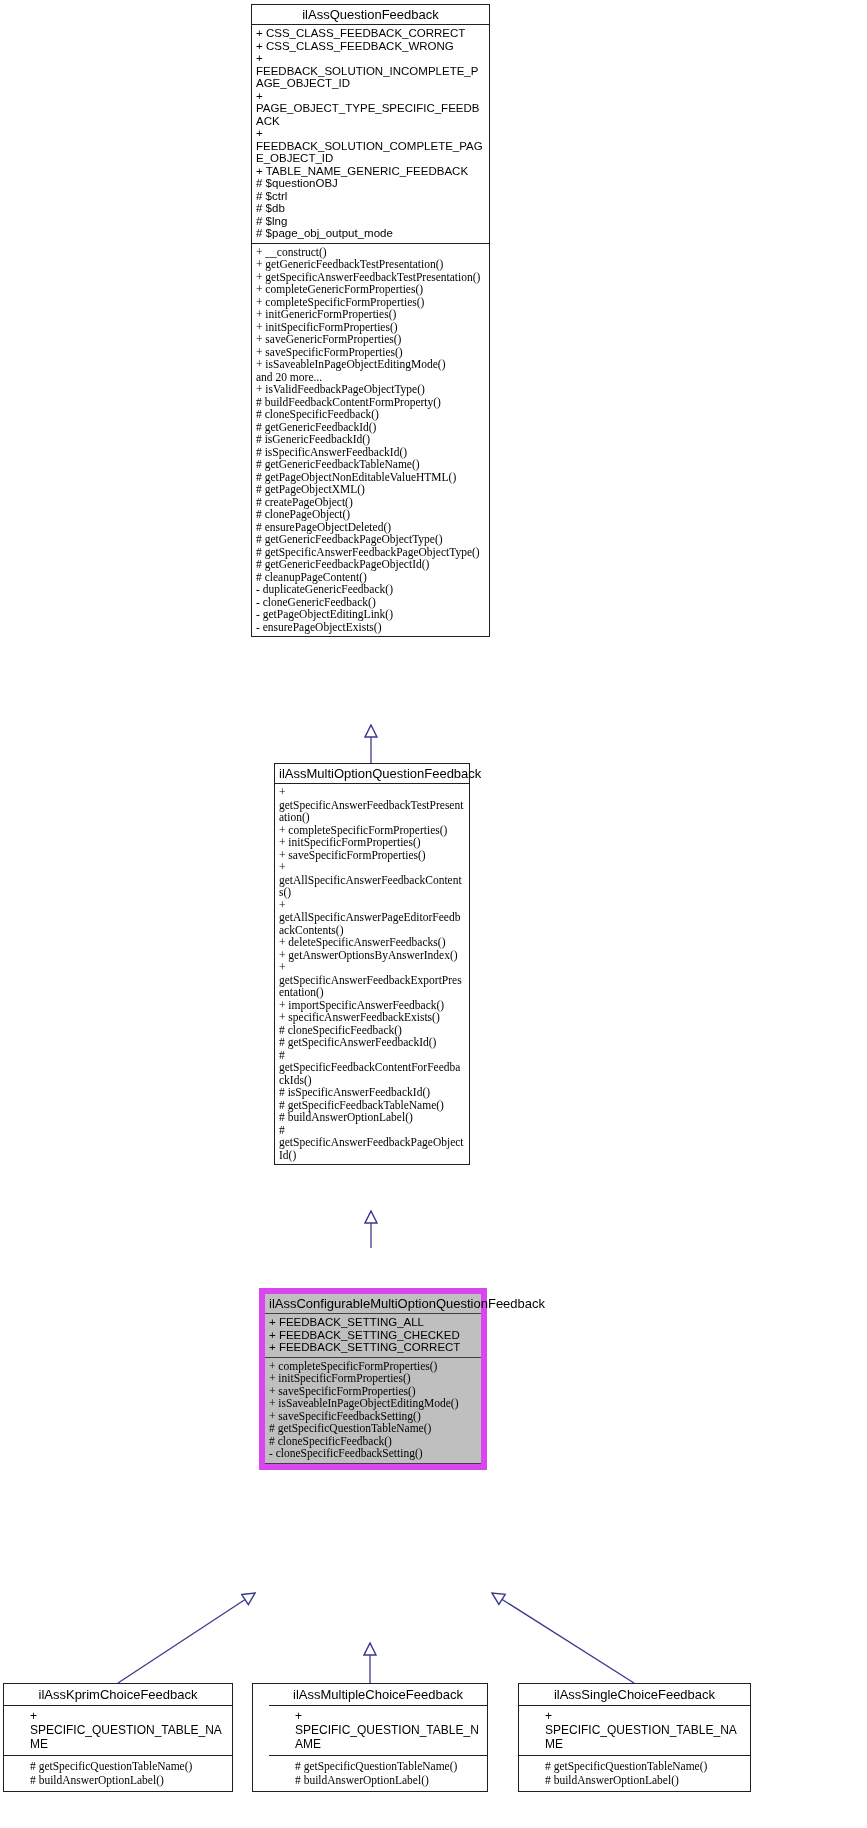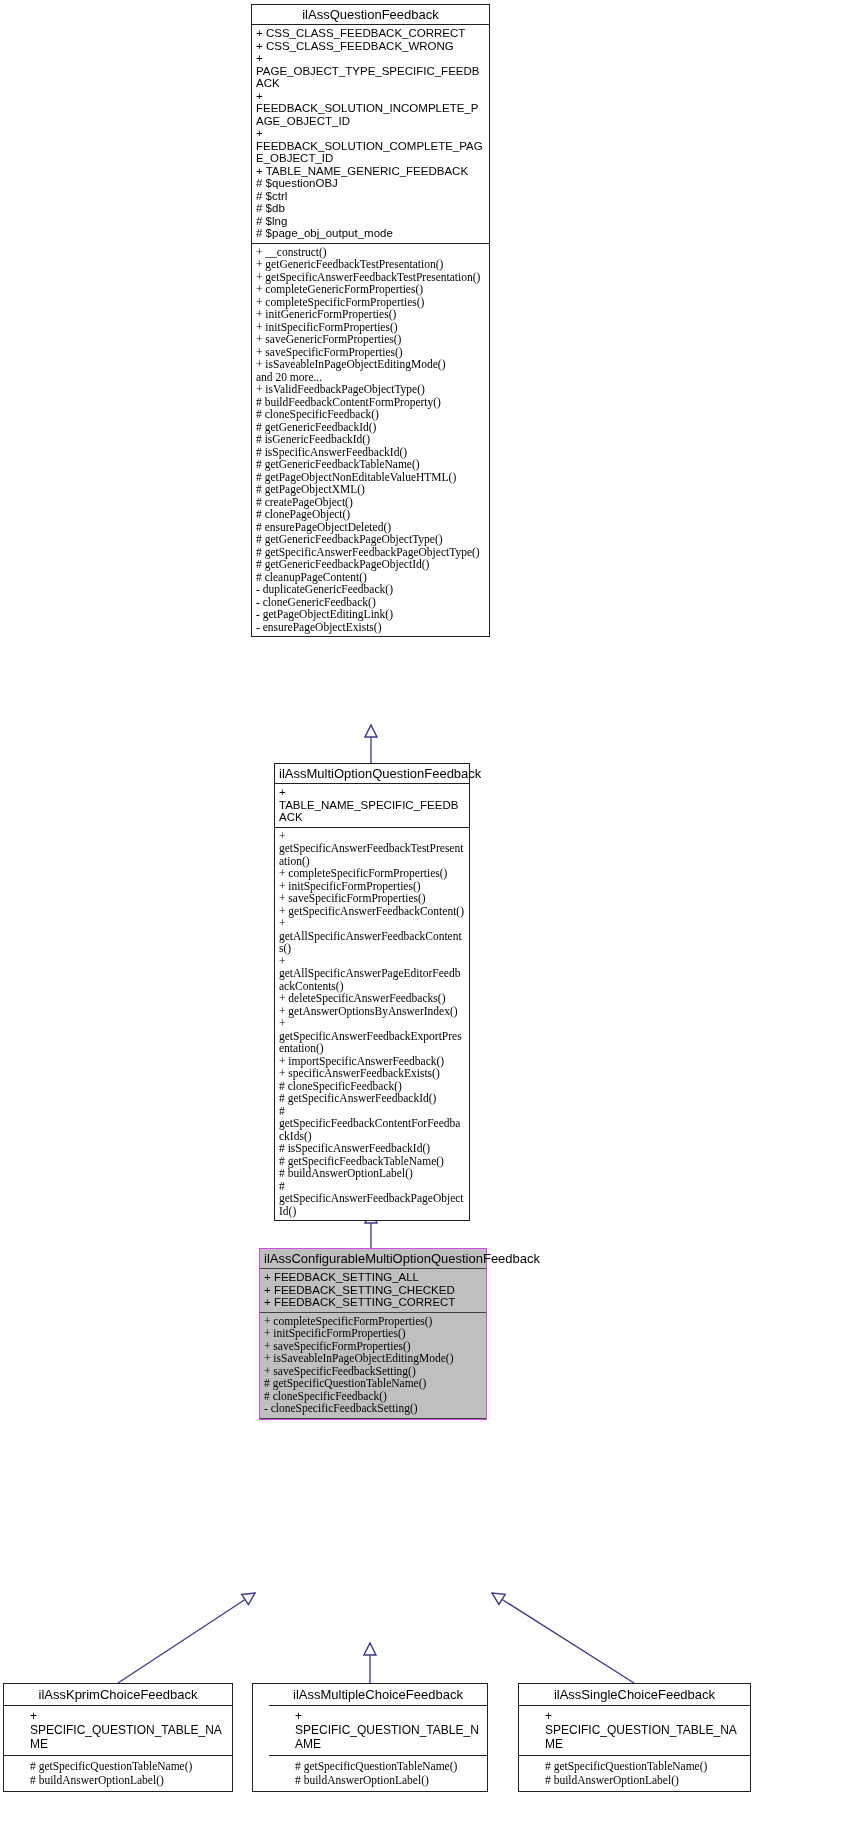--- a/index.html
+++ b/index.html
@@ -33,21 +33,22 @@
     box-sizing: border-box;
     border: 1px solid #202020;
     background: #ffffff;
     font-size: 11.5px;
     line-height: 12.6px;
     color: #000000;
     z-index: 5;
   }
   .uml-class.highlight {
     background: #bfbfbf;
-    border: 1px solid #d946ef;
+    border: 6px solid #d946ef;
+    margin-top: 40px;
   }
   .cls-title {
     text-align: center;
     padding: 3px 4px 3px 4px;
     border-bottom: 1px solid #202020;
     font-size: 13px;
     line-height: 13px;
   }
   .uml-class.highlight .cls-title {
     border-bottom: 1px solid #404040;
@@ -108,22 +109,22 @@
     <line x1="370" y1="1683" x2="370" y2="1643" stroke="#3a3a8c" stroke-width="1.3" marker-end="url(#hollowtri)"></line>
 
     <line x1="634" y1="1683" x2="492" y2="1593" stroke="#3a3a8c" stroke-width="1.3" marker-end="url(#hollowtri)"></line>
   </svg>
 
   <div class="uml-class" id="cls-root">
     <div class="cls-title">ilAssQuestionFeedback</div>
     <div class="cls-section attrs">
         <div class="cls-member">+ CSS_CLASS_FEEDBACK_CORRECT</div>
         <div class="cls-member">+ CSS_CLASS_FEEDBACK_WRONG</div>
+        <div class="cls-member">+ FEEDBACK_SOLUTION_INCOMPLETE_PAGE_OBJECT_ID</div>
         <div class="cls-member">+ PAGE_OBJECT_TYPE_SPECIFIC_FEEDBACK</div>
-        <div class="cls-member">+ FEEDBACK_SOLUTION_INCOMPLETE_PAGE_OBJECT_ID</div>
         <div class="cls-member">+ FEEDBACK_SOLUTION_COMPLETE_PAGE_OBJECT_ID</div>
         <div class="cls-member">+ TABLE_NAME_GENERIC_FEEDBACK</div>
         <div class="cls-member"># $questionOBJ</div>
         <div class="cls-member"># $ctrl</div>
         <div class="cls-member"># $db</div>
         <div class="cls-member"># $lng</div>
         <div class="cls-member"># $page_obj_output_mode</div>
       </div>
     <div class="cls-section ops">
         <div class="cls-member">+ __construct()</div>
@@ -155,29 +156,25 @@
         <div class="cls-member"># cleanupPageContent()</div>
         <div class="cls-member">- duplicateGenericFeedback()</div>
         <div class="cls-member">- cloneGenericFeedback()</div>
         <div class="cls-member">- getPageObjectEditingLink()</div>
         <div class="cls-member">- ensurePageObjectExists()</div>
       </div>
   </div>
 
   <div class="uml-class" id="cls-multi">
     <div class="cls-title">ilAssMultiOptionQuestionFeedback</div>
-    <div class="cls-section attrs">
-        <div class="cls-member">+ TABLE_NAME_SPECIFIC_FEEDBACK</div>
-      </div>
     <div class="cls-section ops">
         <div class="cls-member">+ getSpecificAnswerFeedbackTestPresentation()</div>
         <div class="cls-member">+ completeSpecificFormProperties()</div>
         <div class="cls-member">+ initSpecificFormProperties()</div>
         <div class="cls-member">+ saveSpecificFormProperties()</div>
-        <div class="cls-member">+ getSpecificAnswerFeedbackContent()</div>
         <div class="cls-member">+ getAllSpecificAnswerFeedbackContents()</div>
         <div class="cls-member">+ getAllSpecificAnswerPageEditorFeedbackContents()</div>
         <div class="cls-member">+ deleteSpecificAnswerFeedbacks()</div>
         <div class="cls-member">+ getAnswerOptionsByAnswerIndex()</div>
         <div class="cls-member">+ getSpecificAnswerFeedbackExportPresentation()</div>
         <div class="cls-member">+ importSpecificAnswerFeedback()</div>
         <div class="cls-member">+ specificAnswerFeedbackExists()</div>
         <div class="cls-member"># cloneSpecificFeedback()</div>
         <div class="cls-member"># getSpecificAnswerFeedbackId()</div>
         <div class="cls-member"># getSpecificFeedbackContentForFeedbackIds()</div>

